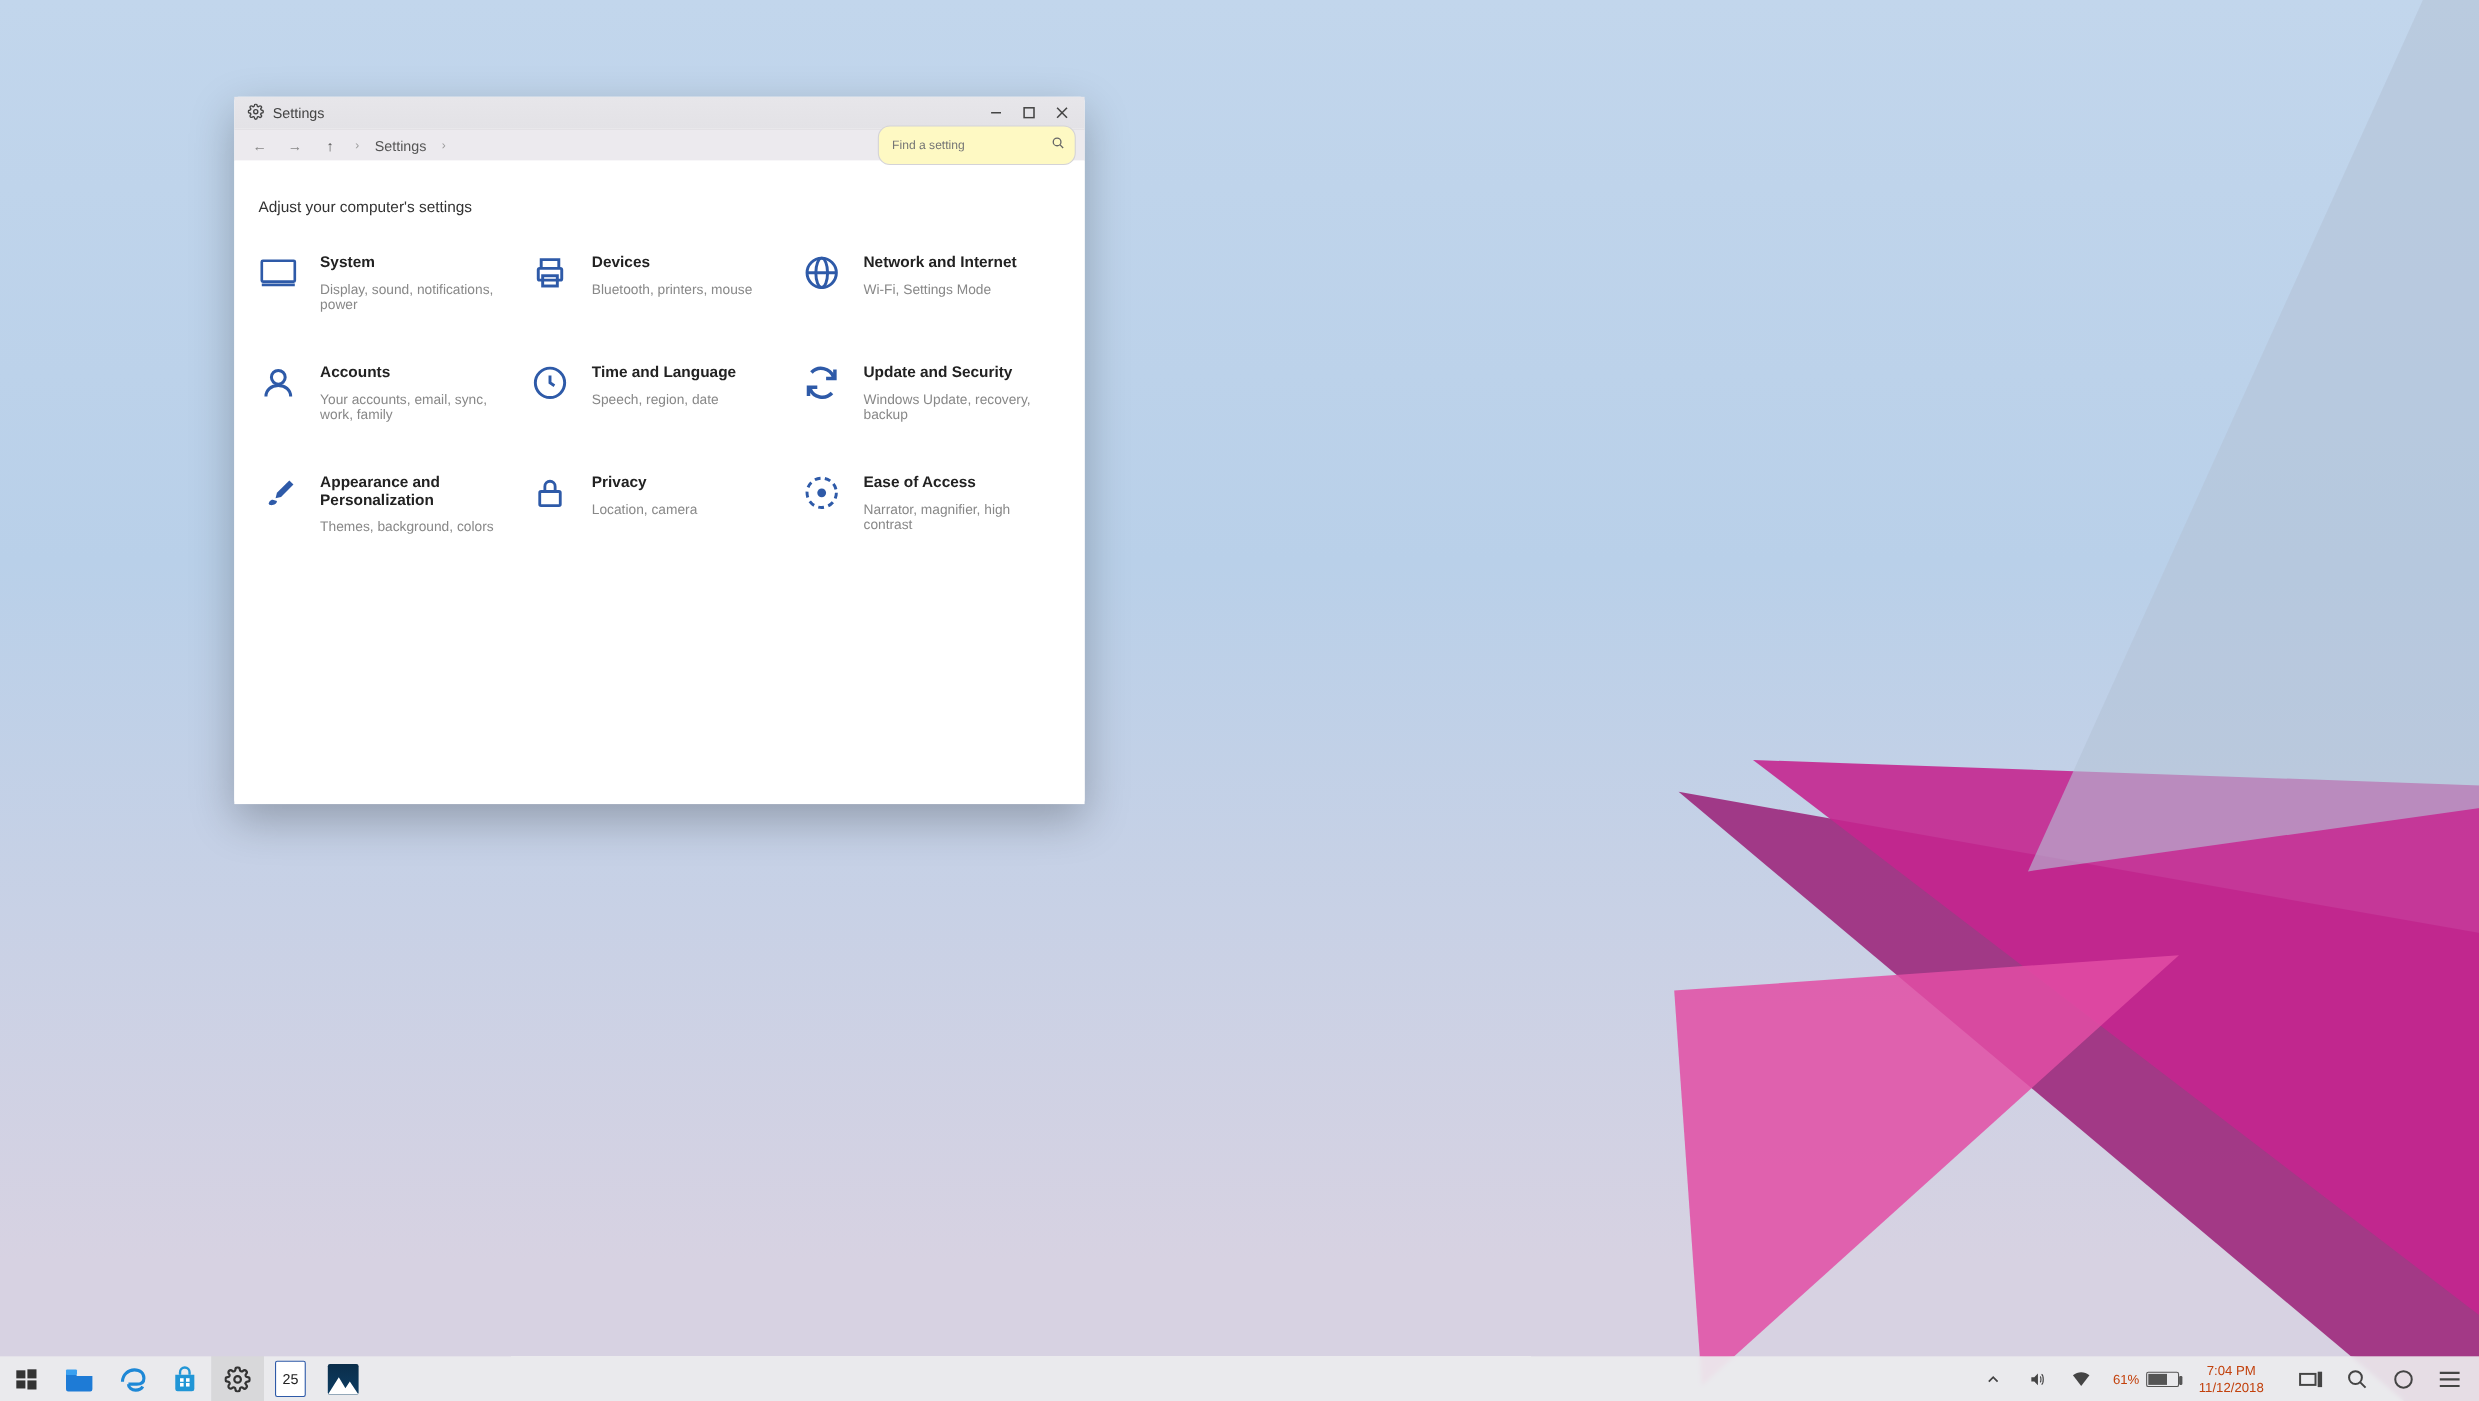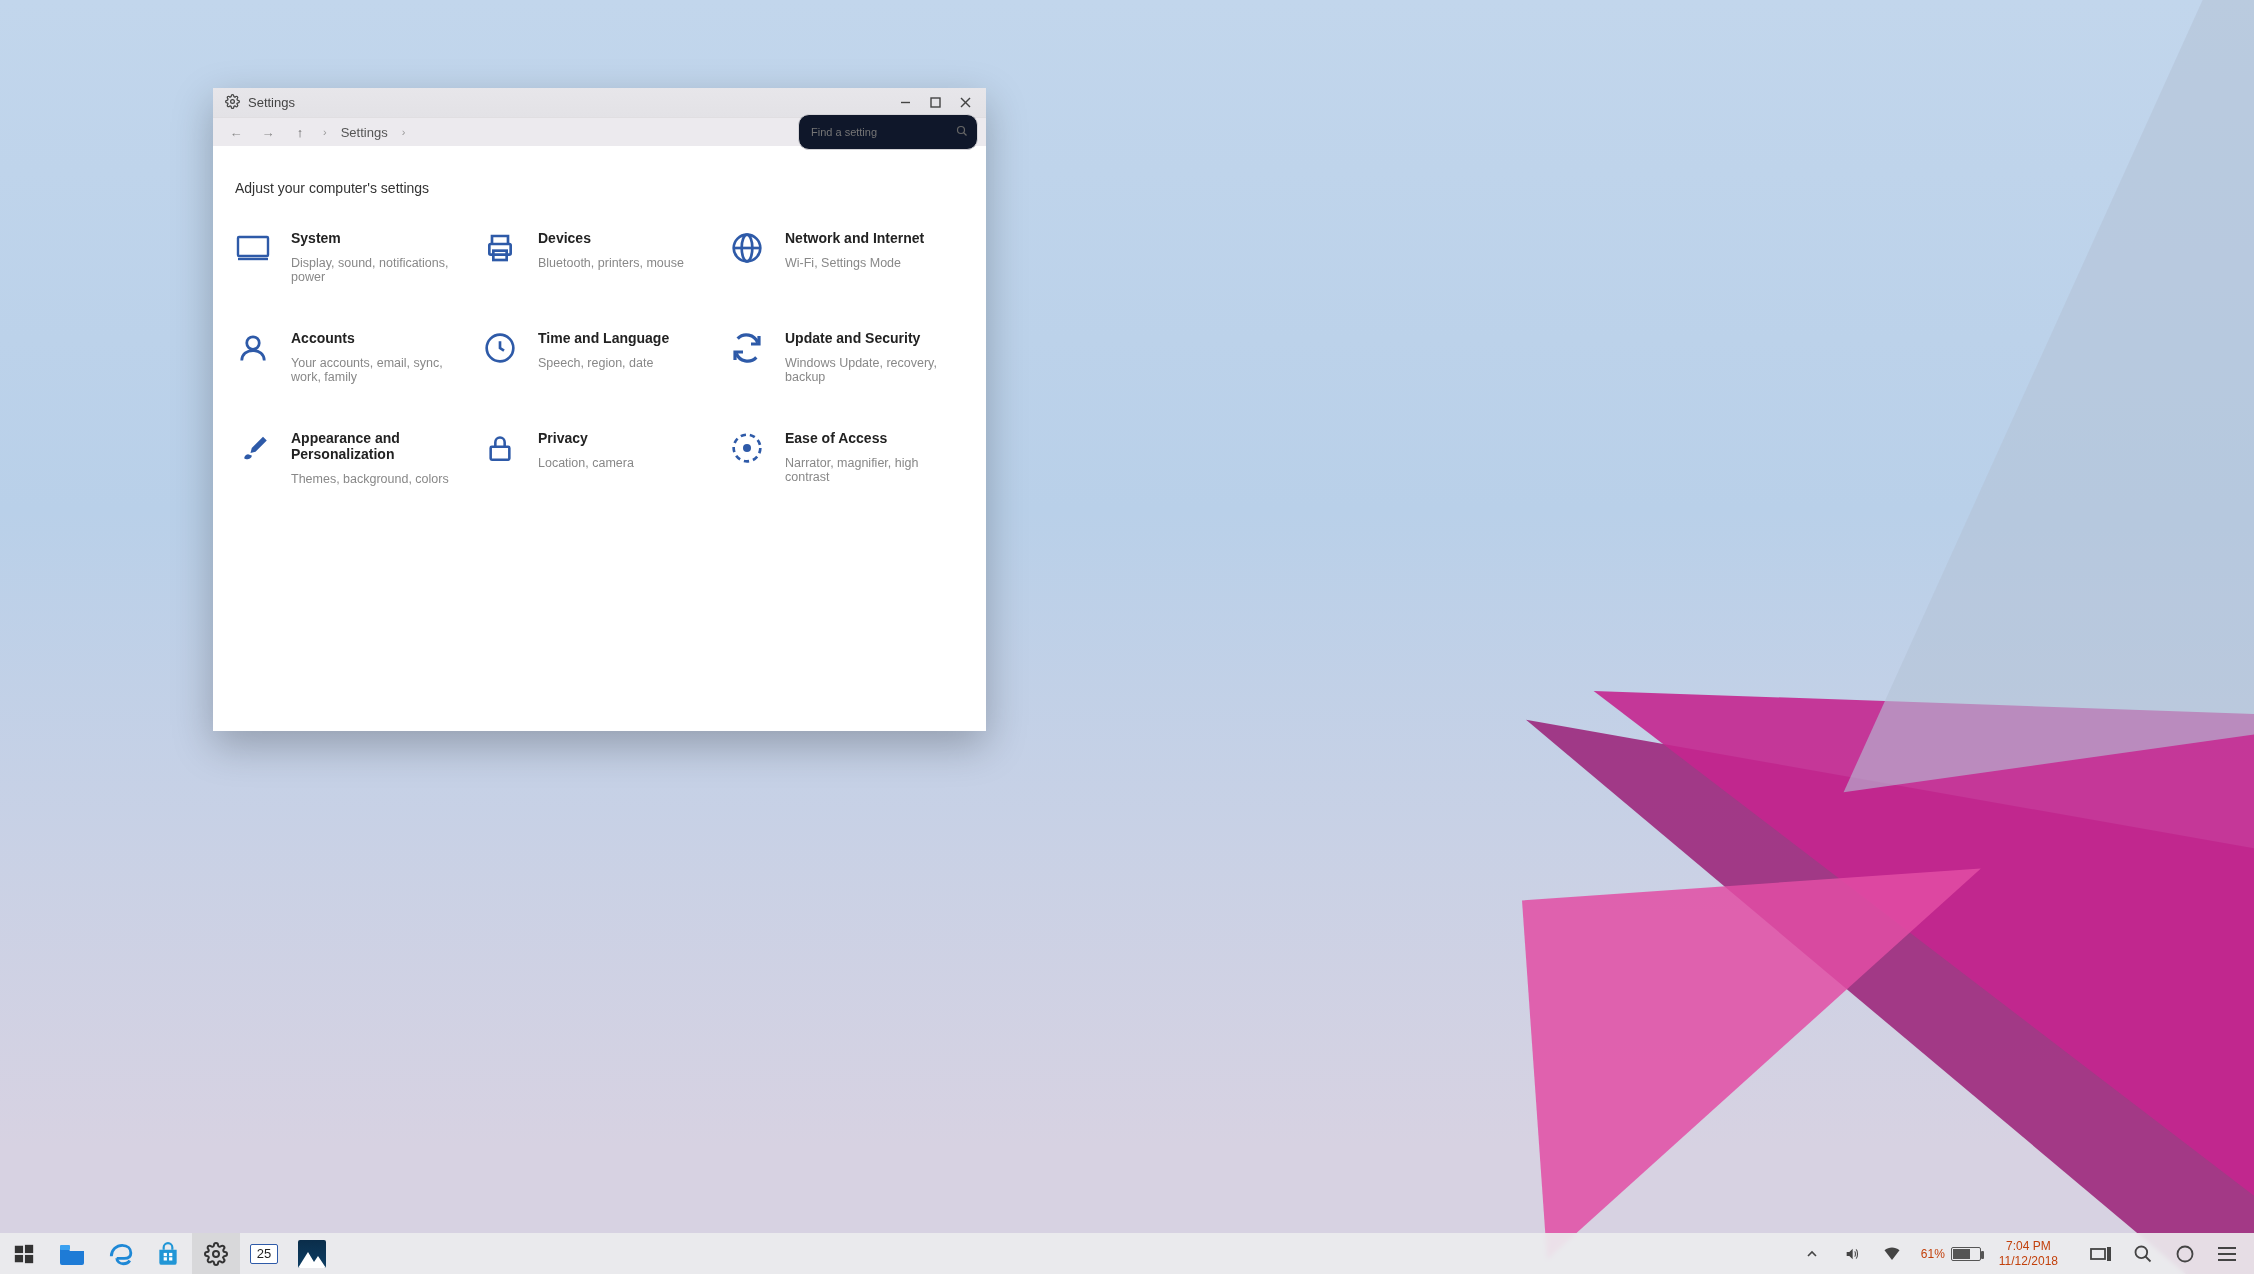--- a/index.html
+++ b/index.html
@@ -74,21 +74,21 @@
     color:#888;
   }
   .nav-icon { width:18px; text-align:center; font-size:13px; color:#888; }
   .nav-up { color:#555; }
   .crumb { font-size: 13px; color:#555; }
   .chev { font-size:11px; color:#999; }
   .search-wrap { margin-left:auto; }
   .search {
     width: 180px; height: 36px;
     border: 1px solid #d4d3d7; border-radius: 11px;
-    background: #0f172a;
+    background: #fef9c3;
     padding: 0 28px 0 12px;
     font-size: 11px; color:#777;
   }
   .search-wrap { position:relative; }
   .search-icon { position:absolute; right:10px; top:50%; transform:translateY(-50%); color:#666; }
 
   .content {
     flex:1; background:#fff; padding: 34px 22px 9px 22px;
     overflow:hidden;
   }
@@ -118,21 +118,21 @@
     height:41px;
     background: rgba(235,235,238,.92);
     backdrop-filter: blur(2px);
     display:flex; align-items:center;
     padding: 0 10px 0 0;
   }
   .tb-left { display:flex; align-items:center; height:100%; }
   .tb-btn { width:48px; height:100%; display:flex; align-items:center; justify-content:center; position:relative; }
   .tb-btn.active { background: rgba(0,0,0,.08); }
   .tb-btn svg { display:block; }
-  .cal-ico { width:28px; height:20px; background:#fff; border:1.5px solid #2e5aa8; border-radius:2px; display:flex; align-items:center; justify-content:center; font-size:13px; color:#222; font-weight:500; }
+  .cal-ico { width:28px; height:33px; background:#fff; border:1.5px solid #2e5aa8; border-radius:2px; display:flex; align-items:center; justify-content:center; font-size:13px; color:#222; font-weight:500; }
   .mtn-ico { width:28px; height:28px; border-radius:2px; background:linear-gradient(#0a2d4a,#0d3d63); display:flex; align-items:flex-end; justify-content:center; overflow:hidden; }
 
   .tb-right { margin-left:auto; display:flex; align-items:center; gap:18px; height:100%; padding-right:6px; color:#c2410c; font-size:12px;}
   .tray-icon { display:flex; align-items:center; justify-content:center; width:22px; }
   .battery { display:flex; align-items:center; gap:6px; }
   .batt-body { width:30px; height:14px; border:1.5px solid #555; border-radius:2px; position:relative; }
   .batt-body::after{ content:""; position:absolute; right:-4px; top:3px; width:3px; height:8px; background:#555; border-radius:1px;}
   .batt-fill { position:absolute; left:1px; top:1px; bottom:1px; width:60%; background:#555; }
   .clock { text-align:center; line-height:1.25; font-size:12px; }
   .tb-end { display:flex; align-items:center; gap:20px; margin-left:14px; }

